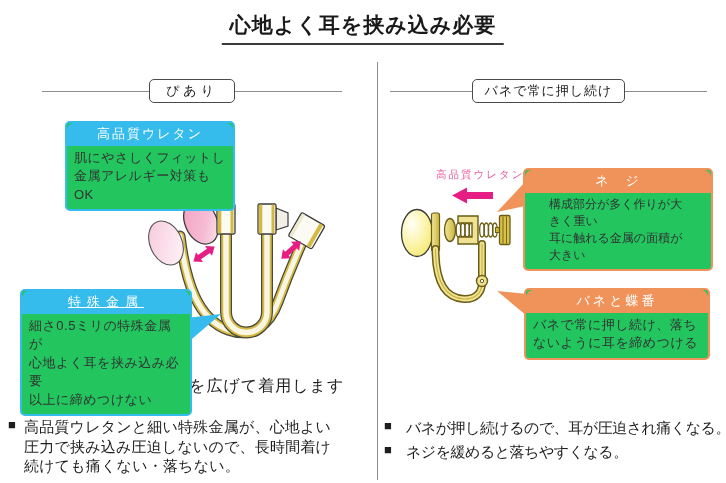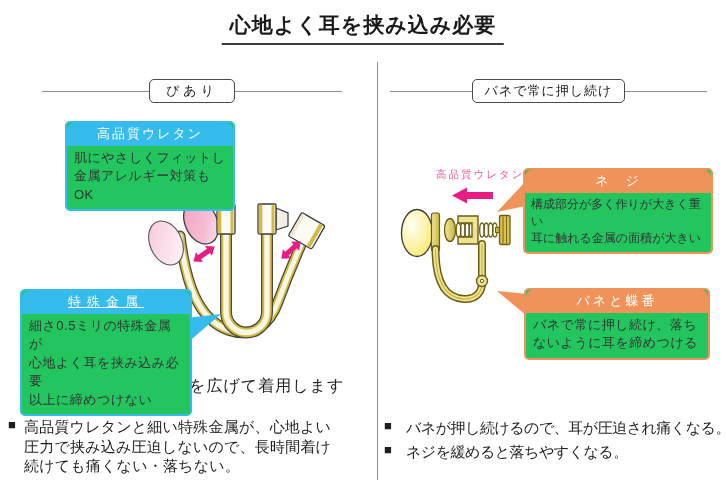--- a/index.html
+++ b/index.html
@@ -29,21 +29,21 @@
     border-radius:7px 7px 0 0;letter-spacing:2px;font-weight:500;
   }
   .callout.blue .callout-title{background:var(--accent_blue,#35BCEC);}
   .callout.orange .callout-title{background:var(--accent_orange,#F0935A);}
   .callout.metal .callout-title{letter-spacing:6px;text-decoration:underline;}
   .callout.spring .callout-title{letter-spacing:3px;}
   .callout-body{
     padding:3px 7px 5px;font-size:13px;line-height:1.42;white-space:pre-line;
     color:#333;letter-spacing:0.5px;
   }
-  .callout.screw .callout-body{font-size:12px;letter-spacing:0;padding:3px 6px 5px;}
+  .callout.screw .callout-body{font-size:12px;letter-spacing:0;padding:3px 24px 5px;}
   .tail{position:absolute;z-index:2;}
   .illustration{position:absolute;z-index:1;}
   .caption{position:absolute;font-size:16px;letter-spacing:1px;text-align:center;color:#222;}
   .note{position:absolute;font-size:15px;line-height:1.3;color:#1e1e1e;padding-left:16px;}
   .note .bullet{position:absolute;left:0;top:0;font-size:13px;}
   .note .note-text{white-space:pre-line;letter-spacing:0.2px;}
   .note.tight .note-text{letter-spacing:-0.5px;white-space:nowrap;margin-left:6px;}
   .push-label{
     position:absolute;font-size:10.5px;color:#E75A9F;letter-spacing:2px;z-index:2;white-space:nowrap;
   }

